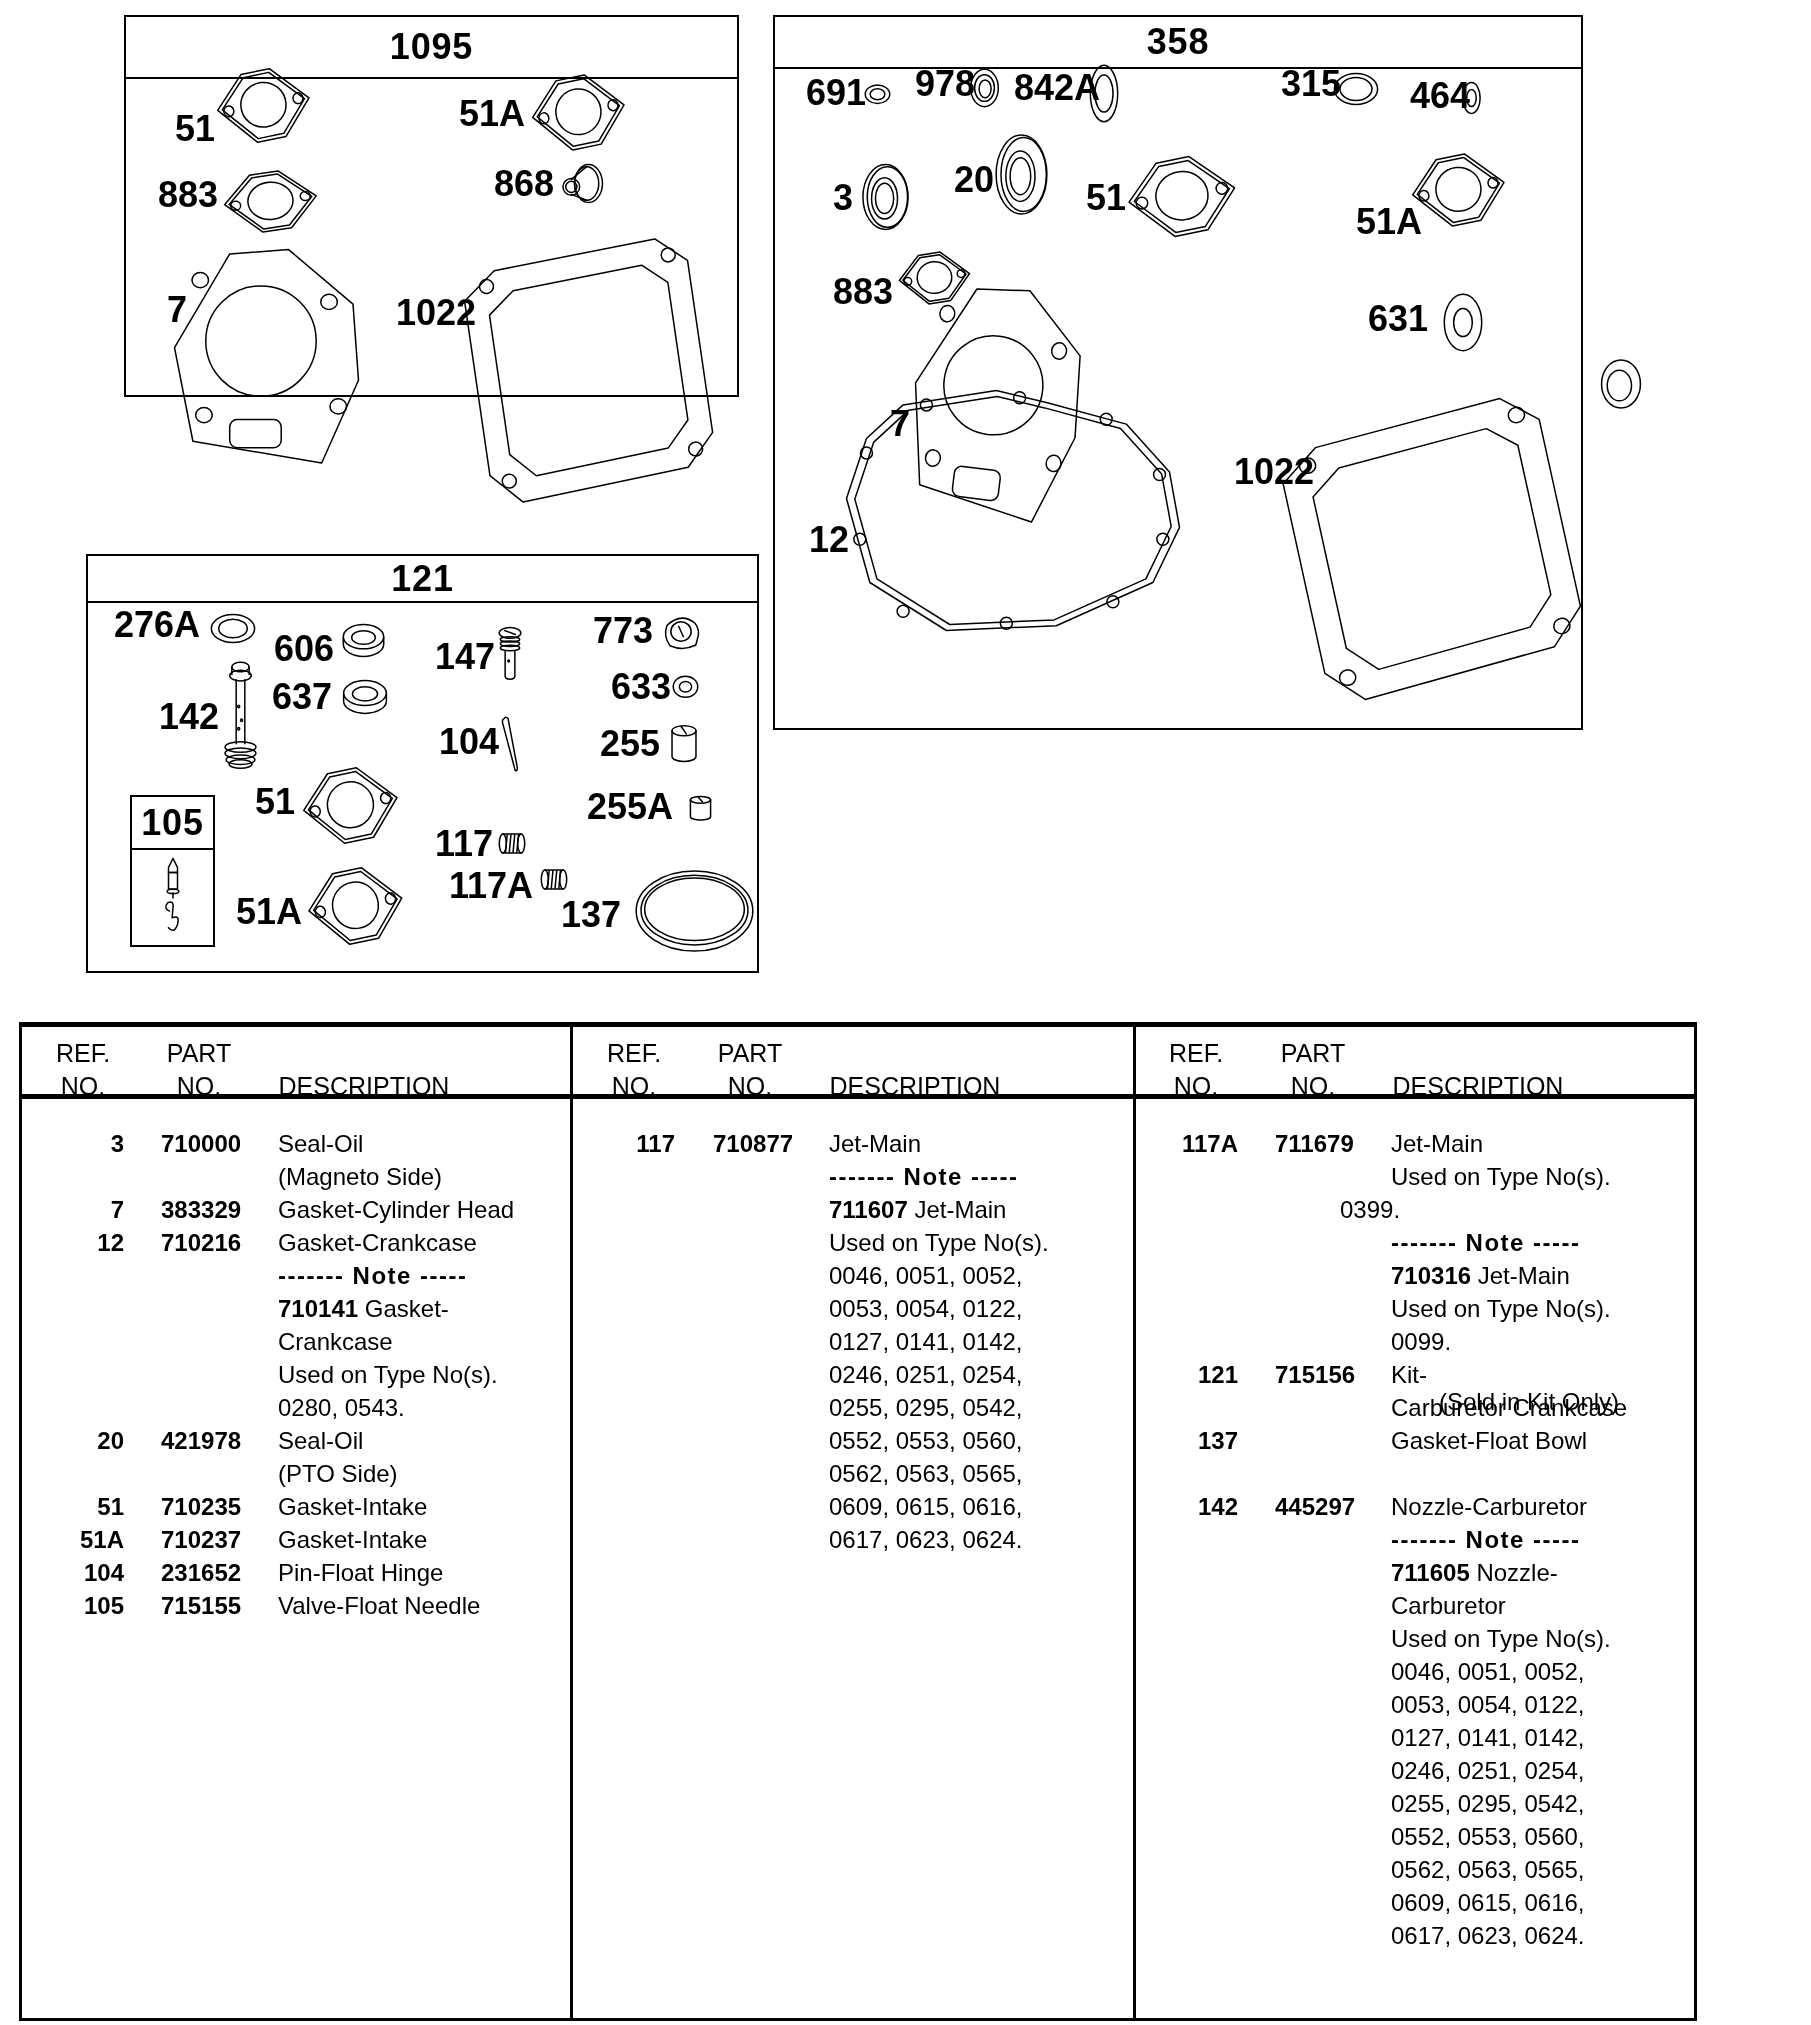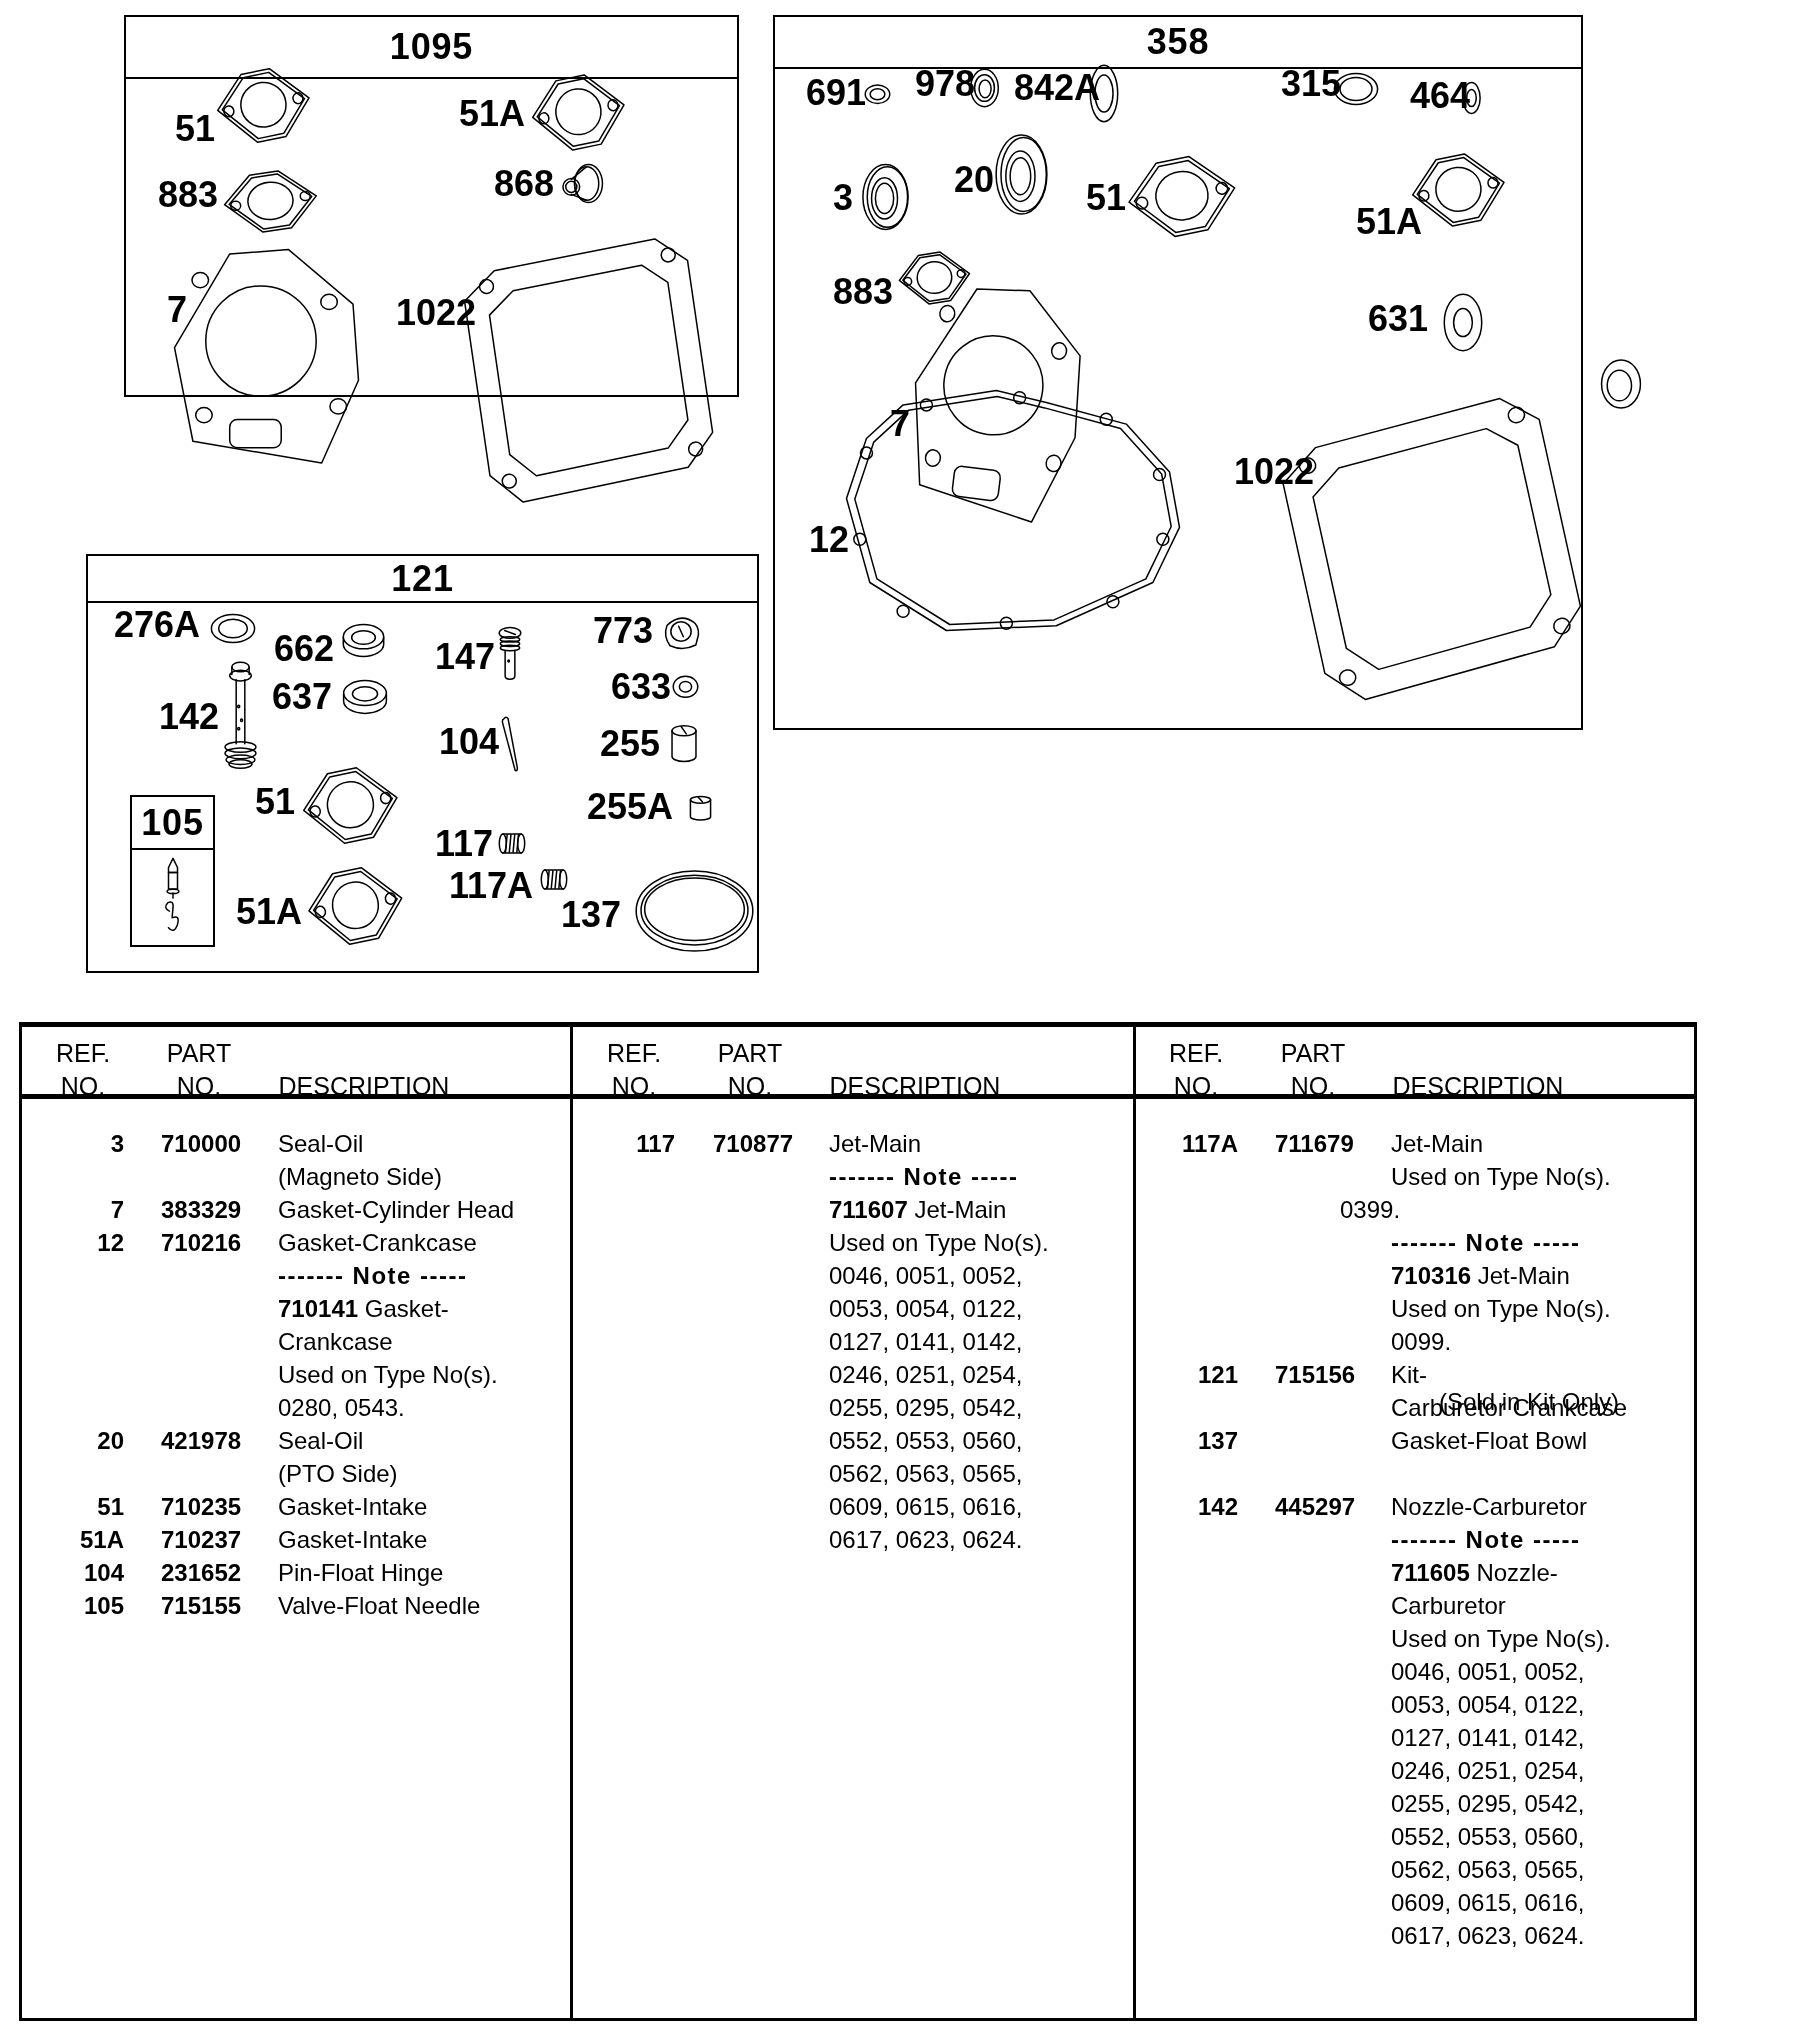--- a/index.html
+++ b/index.html
@@ -234,21 +234,21 @@
           <span>121</span>
         </div>
       </div>
       <div class="dlabel" style="left: 114px; top: 606px;">276A</div>
       <svg class="part" width="54" height="39" style="left: 206px; top: 609px;" viewBox="0 0 72 52">
         <g transform="translate(6,6)">
           <ellipse cx="30" cy="20" rx="28.799999999999997" ry="18.799999999999997" fill="none" stroke="#000" stroke-width="2" stroke-linejoin="round" stroke-linecap="round"></ellipse>
           <ellipse cx="30" cy="20" rx="19.008" ry="12.408" fill="none" stroke="#000" stroke-width="2" stroke-linejoin="round" stroke-linecap="round"></ellipse>
         </g>
       </svg>
-      <div class="dlabel" style="left: 274px; top: 630px;">662</div>
+      <div class="dlabel" style="left: 274px; top: 630px;">606</div>
       <svg class="part" width="53" height="47" style="left: 337px; top: 617px;" viewBox="0 0 70 62">
         <g transform="translate(6,6)">
           <ellipse cx="29" cy="20" rx="26.68" ry="16" fill="none" stroke="#000" stroke-width="2" stroke-linejoin="round" stroke-linecap="round"></ellipse>
           <ellipse cx="29" cy="21" rx="15.66" ry="9" fill="none" stroke="#000" stroke-width="2" stroke-linejoin="round" stroke-linecap="round"></ellipse>
           <path d="M 2.32,21 L 2.32,30 A 26.68 16 0 0 0 55.68,30 L 55.68,21" fill="none" stroke="#000" stroke-width="2" stroke-linejoin="round" stroke-linecap="round"></path>
         </g>
       </svg>
       <div class="dlabel" style="left: 159px; top: 698px;">142</div>
       <svg class="part" width="45" height="116" style="left: 218px; top: 657px;" viewBox="0 0 60 154">
         <g transform="translate(6,6)">

